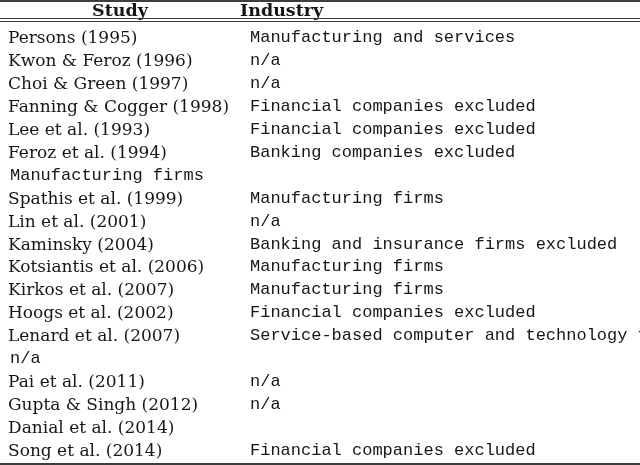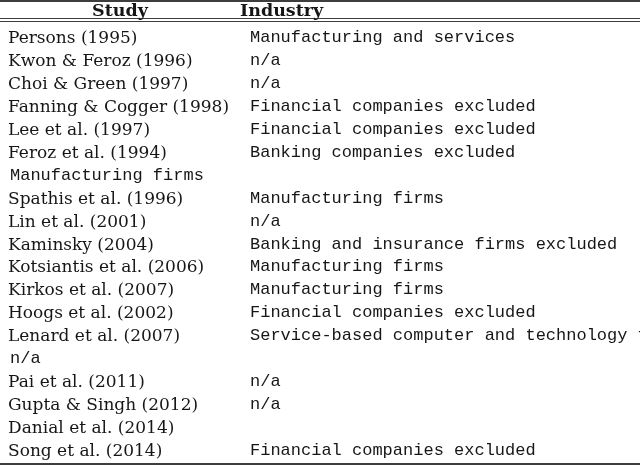--- a/index.html
+++ b/index.html
@@ -87,32 +87,32 @@
   </div>
       <div class="row">
     <div class="cell-study">Choi &amp; Green (1997)</div>
     <div class="cell-industry">n/a</div>
   </div>
       <div class="row">
     <div class="cell-study">Fanning &amp; Cogger (1998)</div>
     <div class="cell-industry">Financial companies excluded</div>
   </div>
       <div class="row">
-    <div class="cell-study">Lee et al. (1997)</div>
+    <div class="cell-study">Lee et al. (1993)</div>
     <div class="cell-industry">Financial companies excluded</div>
   </div>
       <div class="row">
     <div class="cell-study">Feroz et al. (1994)</div>
     <div class="cell-industry">Banking companies excluded</div>
   </div>
       <div class="row">
     <div class="cell-industry">Manufacturing firms</div>
   </div>
       <div class="row">
-    <div class="cell-study">Spathis et al. (1996)</div>
+    <div class="cell-study">Spathis et al. (1999)</div>
     <div class="cell-industry">Manufacturing firms</div>
   </div>
       <div class="row">
     <div class="cell-study">Lin et al. (2001)</div>
     <div class="cell-industry">n/a</div>
   </div>
       <div class="row">
     <div class="cell-study">Kaminsky (2004)</div>
     <div class="cell-industry">Banking and insurance firms excluded</div>
   </div>

